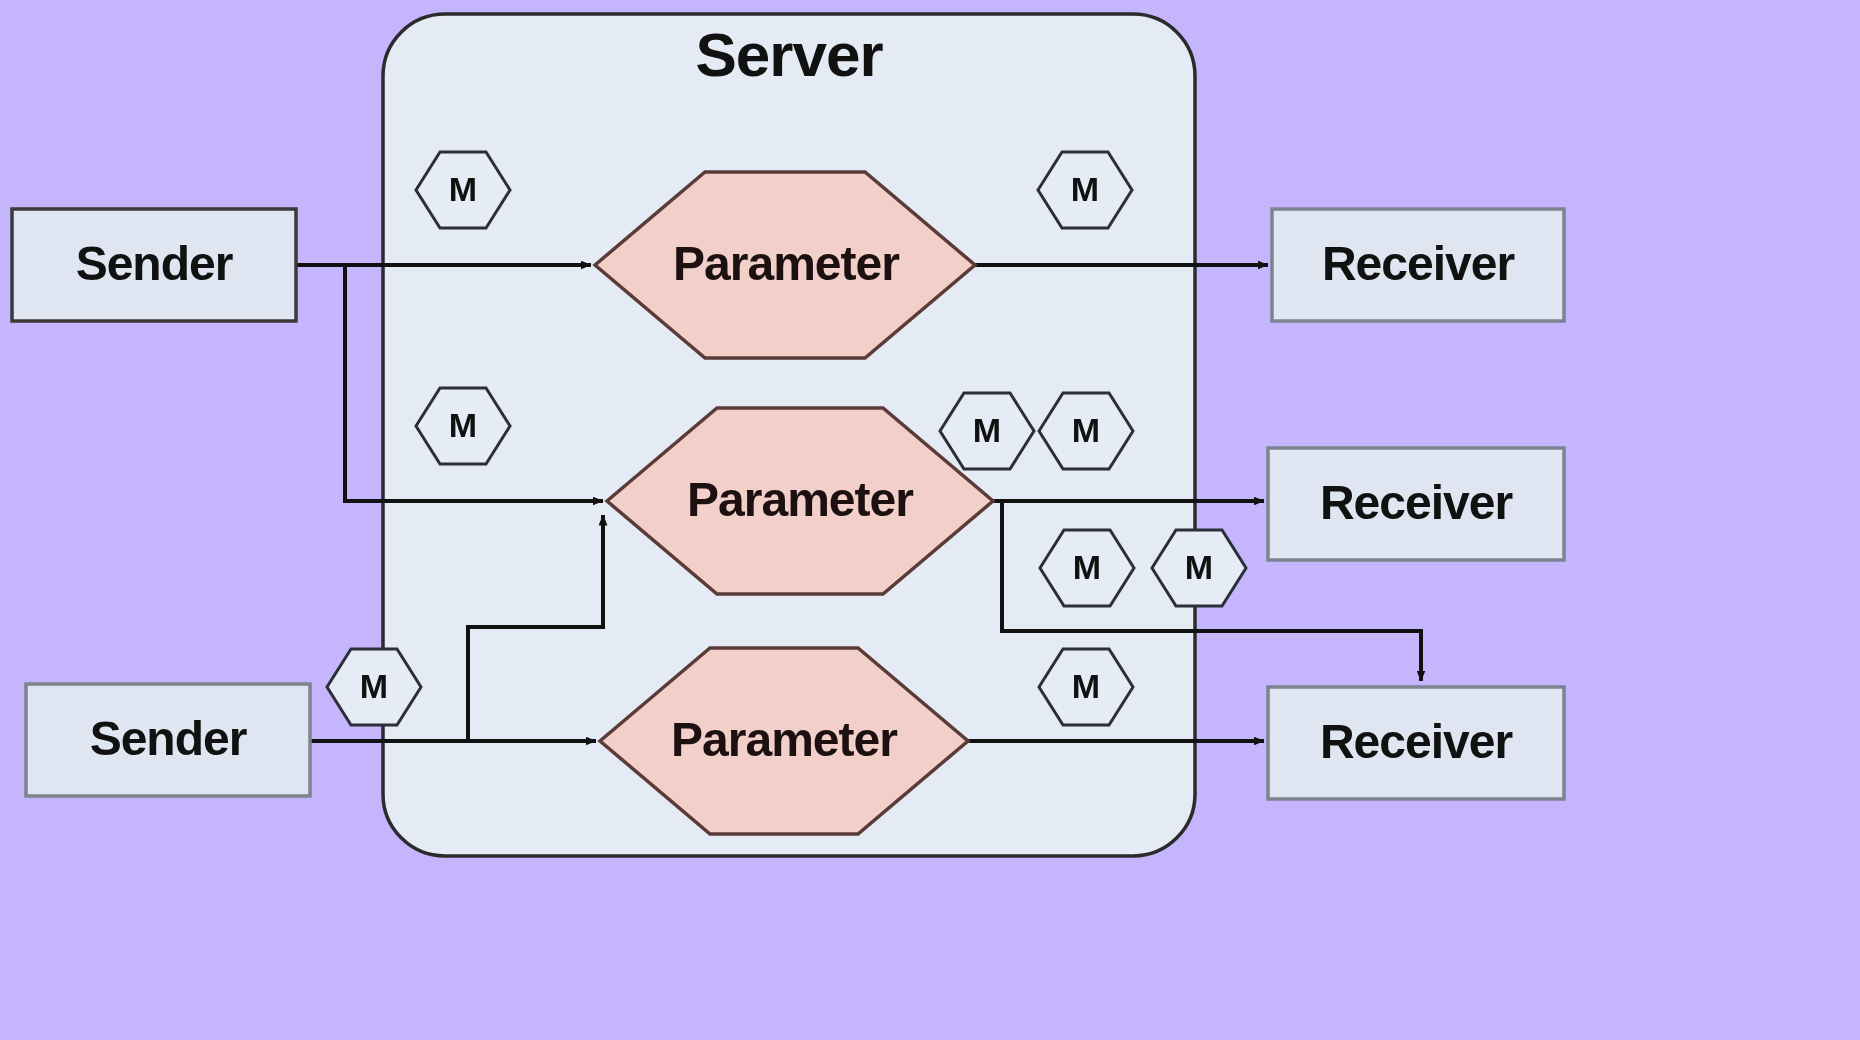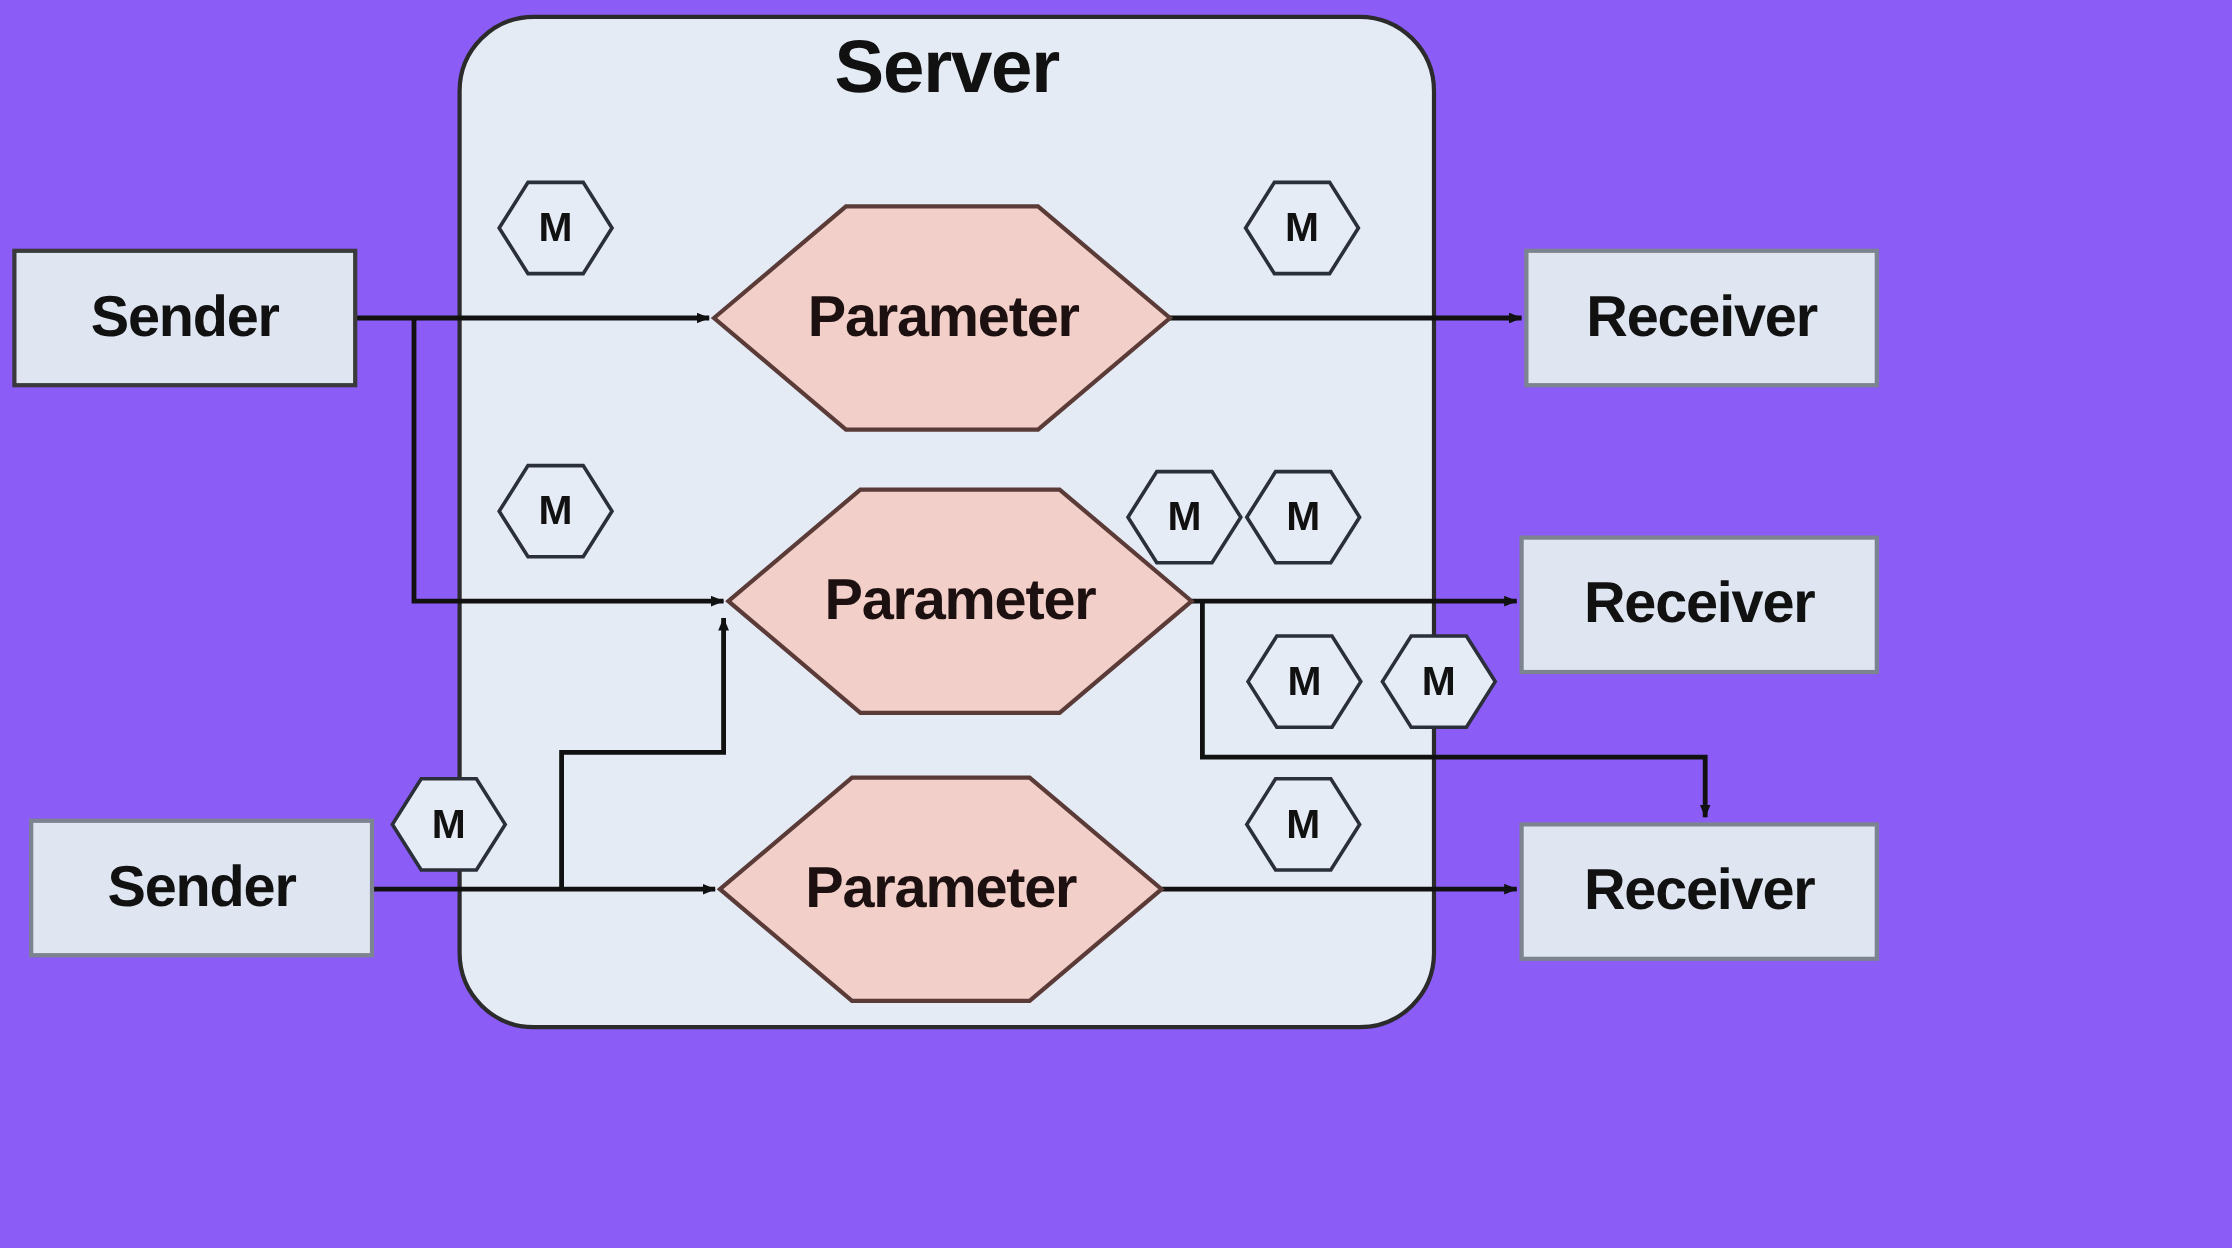--- a/index.html
+++ b/index.html
@@ -2,21 +2,21 @@
 <html><head>
 <meta charset="utf-8">
 <title>Server Parameter Flow Diagram</title>
 <style>
   html,body{margin:0;padding:0;background:#ffffff;}
   body{
     width:1860px;height:1040px;
     font-family:"Liberation Sans", sans-serif;
     overflow:hidden;
   }
-  #stage{position:relative;width:1860px;height:1040px;background:#8b5cf6;}
+  #stage{position:relative;width:1860px;height:1040px;background:#c4b5fd;}
   #svgroot{position:absolute;left:0;top:0;width:1860px;height:1040px;}
   .lbl{
     font-family:"Liberation Sans", sans-serif;
     font-weight:bold;
     fill:#111111;
     text-anchor:middle;
     dominant-baseline:middle;
   }
   .title-lbl{font-size:62px;letter-spacing:-1px;}
   .node-lbl{font-size:48px;letter-spacing:-1px;}

